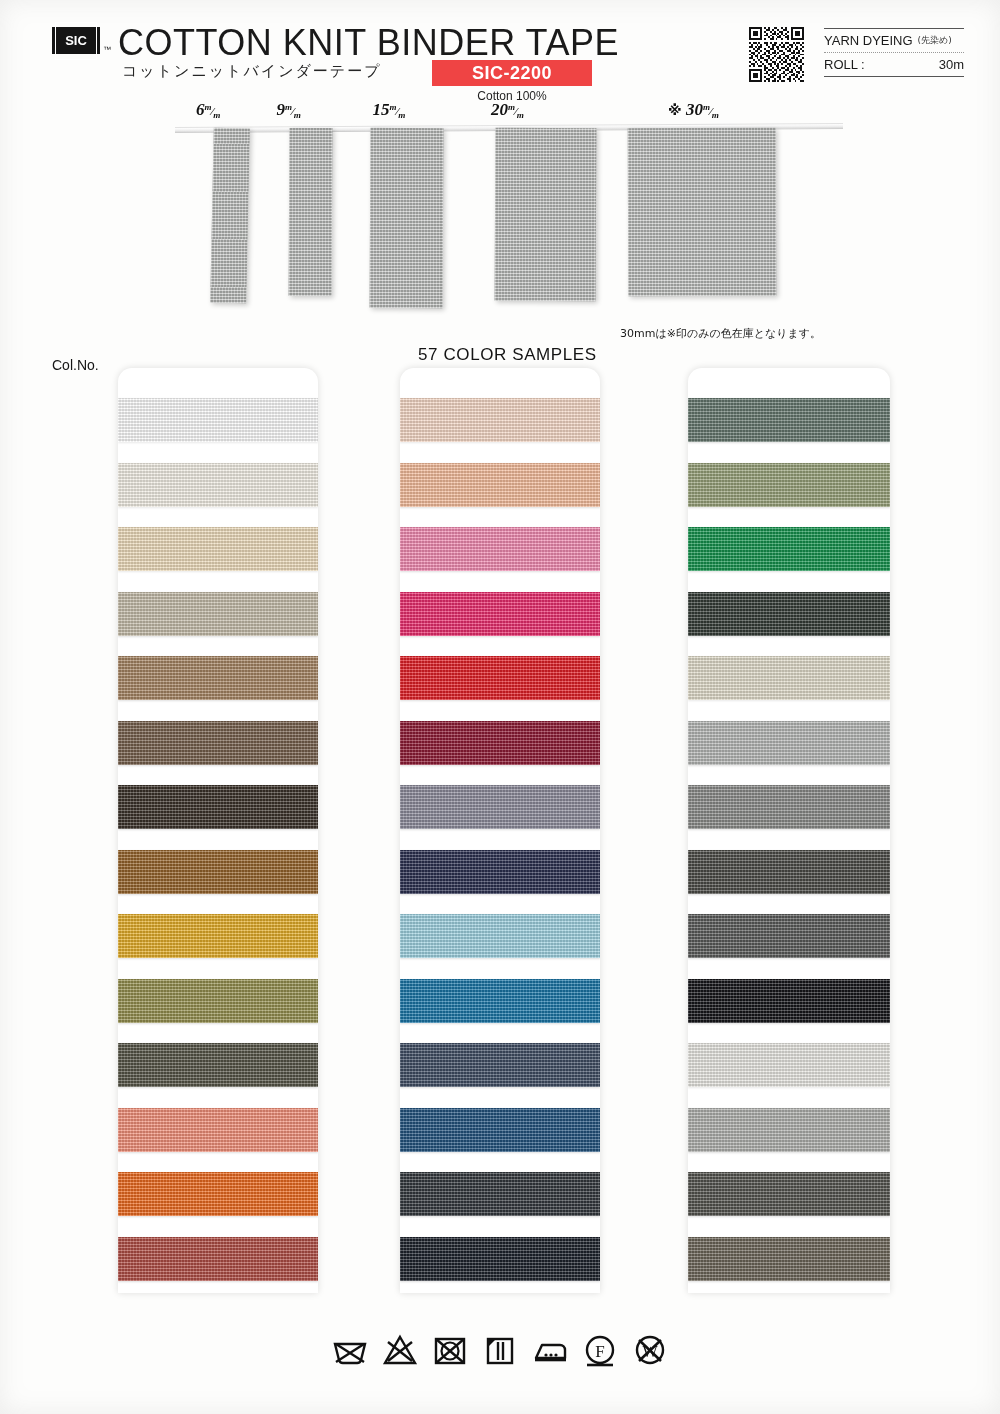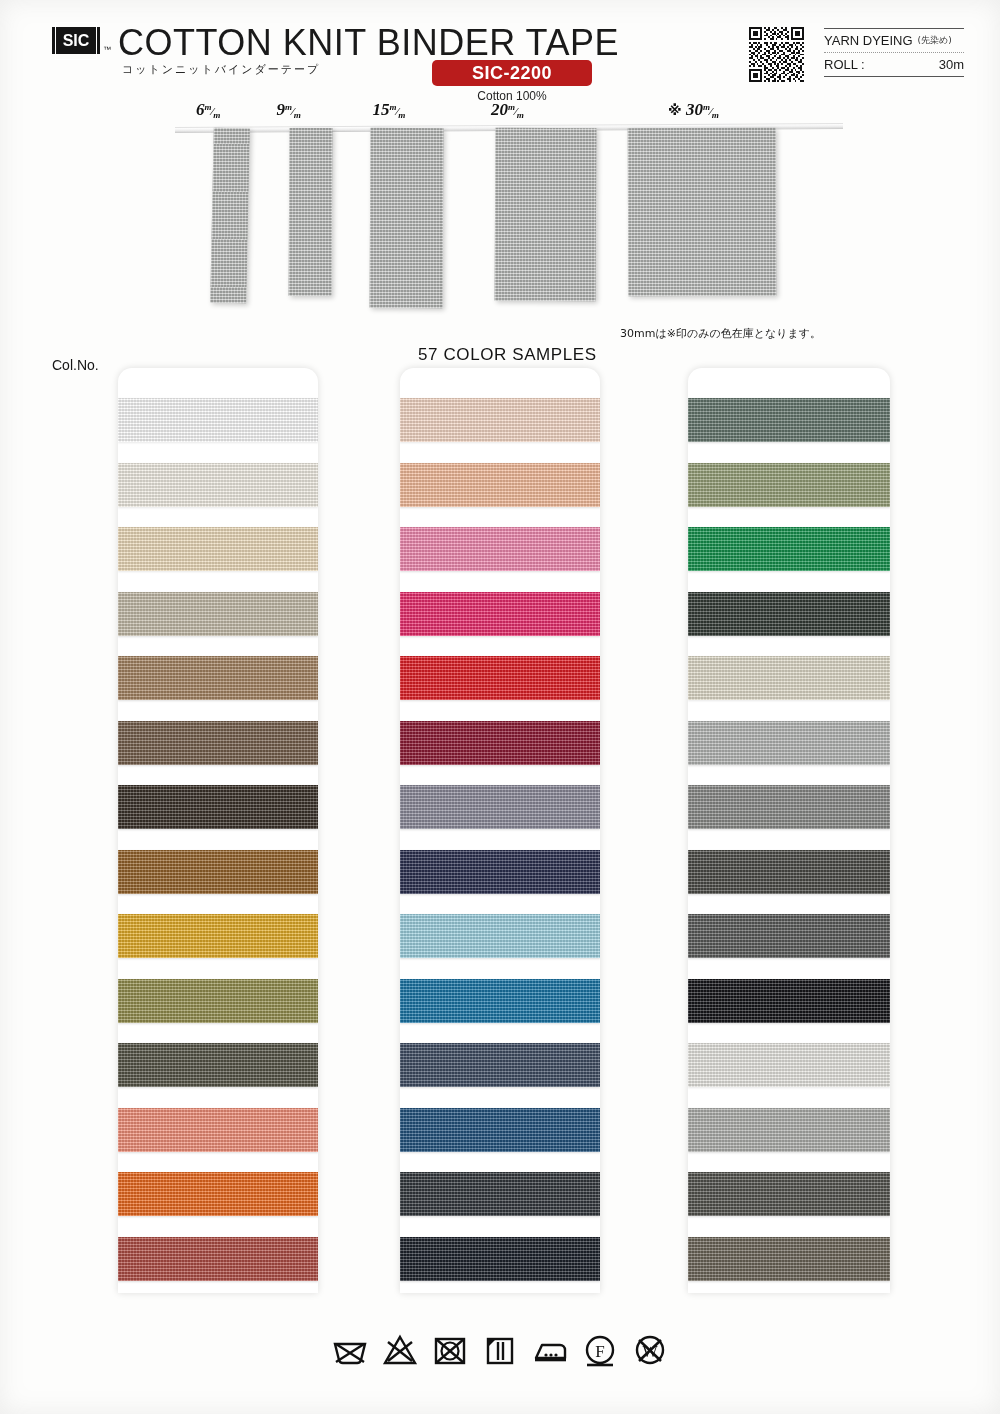--- a/index.html
+++ b/index.html
@@ -29,41 +29,41 @@
   .sic-logo {
     position: absolute; left: 52px; top: 27px;
     width: 48px; height: 27px;
     background: #151515;
     border: 2px solid #151515;
     display: flex; align-items: center; justify-content: center;
   }
   .sic-logo-inner{
     width:42px;height:38px;border:1.5px solid #fff;
     display:flex;align-items:center;justify-content:center;
-    color:#fff; font-weight:bold; font-size:16px; letter-spacing:0px;
+    color:#fff; font-weight:bold; font-size:13px; letter-spacing:0px;
     font-family:"Liberation Sans", sans-serif;
   }
   .sic-tm{ position:absolute; left:103px; top:45px; font-size:8px; color:#222; }
 
   .title-main {
     position: absolute; left: 118px; top: 22px;
     font-size: 36px; font-weight: 500; letter-spacing: 0.5px;
     color: #1a1a1a;
     font-family: "Liberation Sans", sans-serif;
   }
   .title-jp {
     position: absolute; left: 122px; top: 62px;
-    font-size: 11px; letter-spacing: 2px; color: #252525;
+    font-size: 15px; letter-spacing: 2px; color: #252525;
     font-family: Liberation Mono, monospace;
   }
 
   .code-badge {
     position: absolute; left: 432px; top: 60px;
     width: 160px; height: 26px;
-    background: #b91c1c; border-radius: 5px;
+    background: #ef4444; border-radius: 0;
     color: #fff; font-size: 18px; font-weight: bold;
     letter-spacing: 0.5px;
     display: flex; align-items: center; justify-content: center;
   }
   .composition {
     position: absolute; left: 432px; top: 89px; width: 160px;
     text-align: center; font-size: 12px; color: #1f1f1f;
   }
 
   

